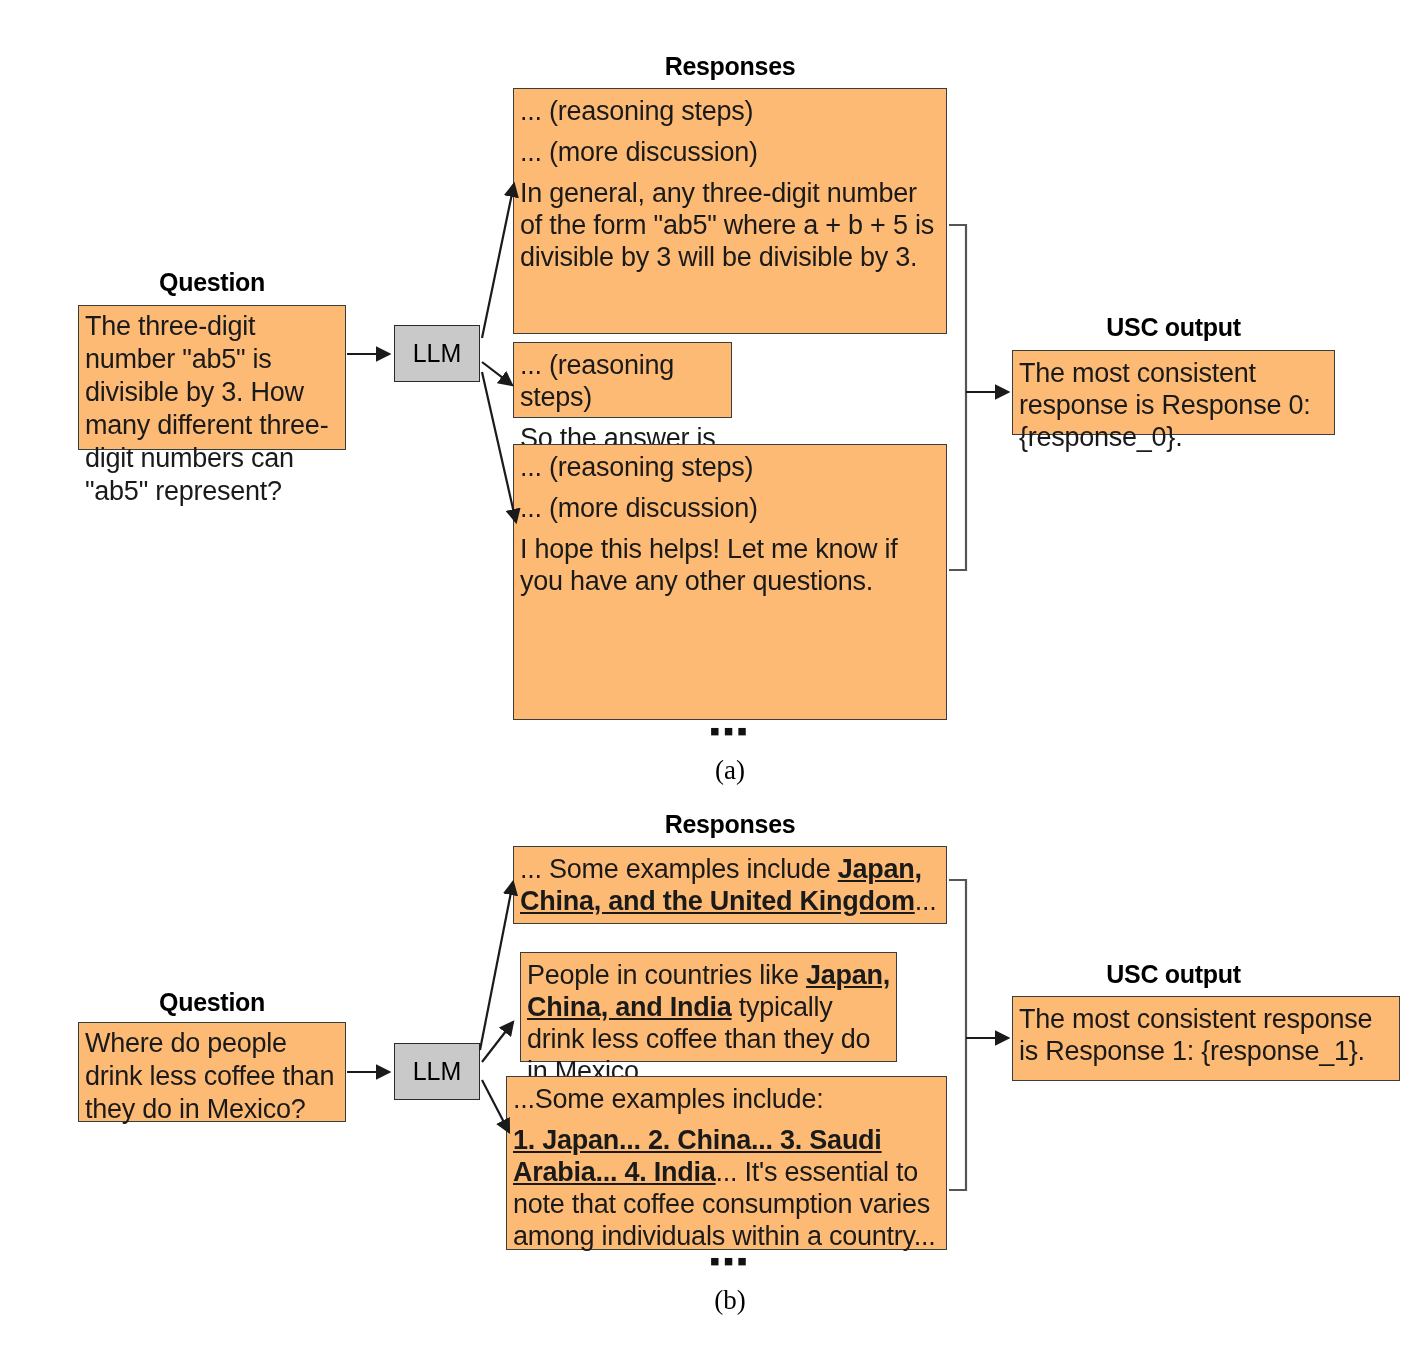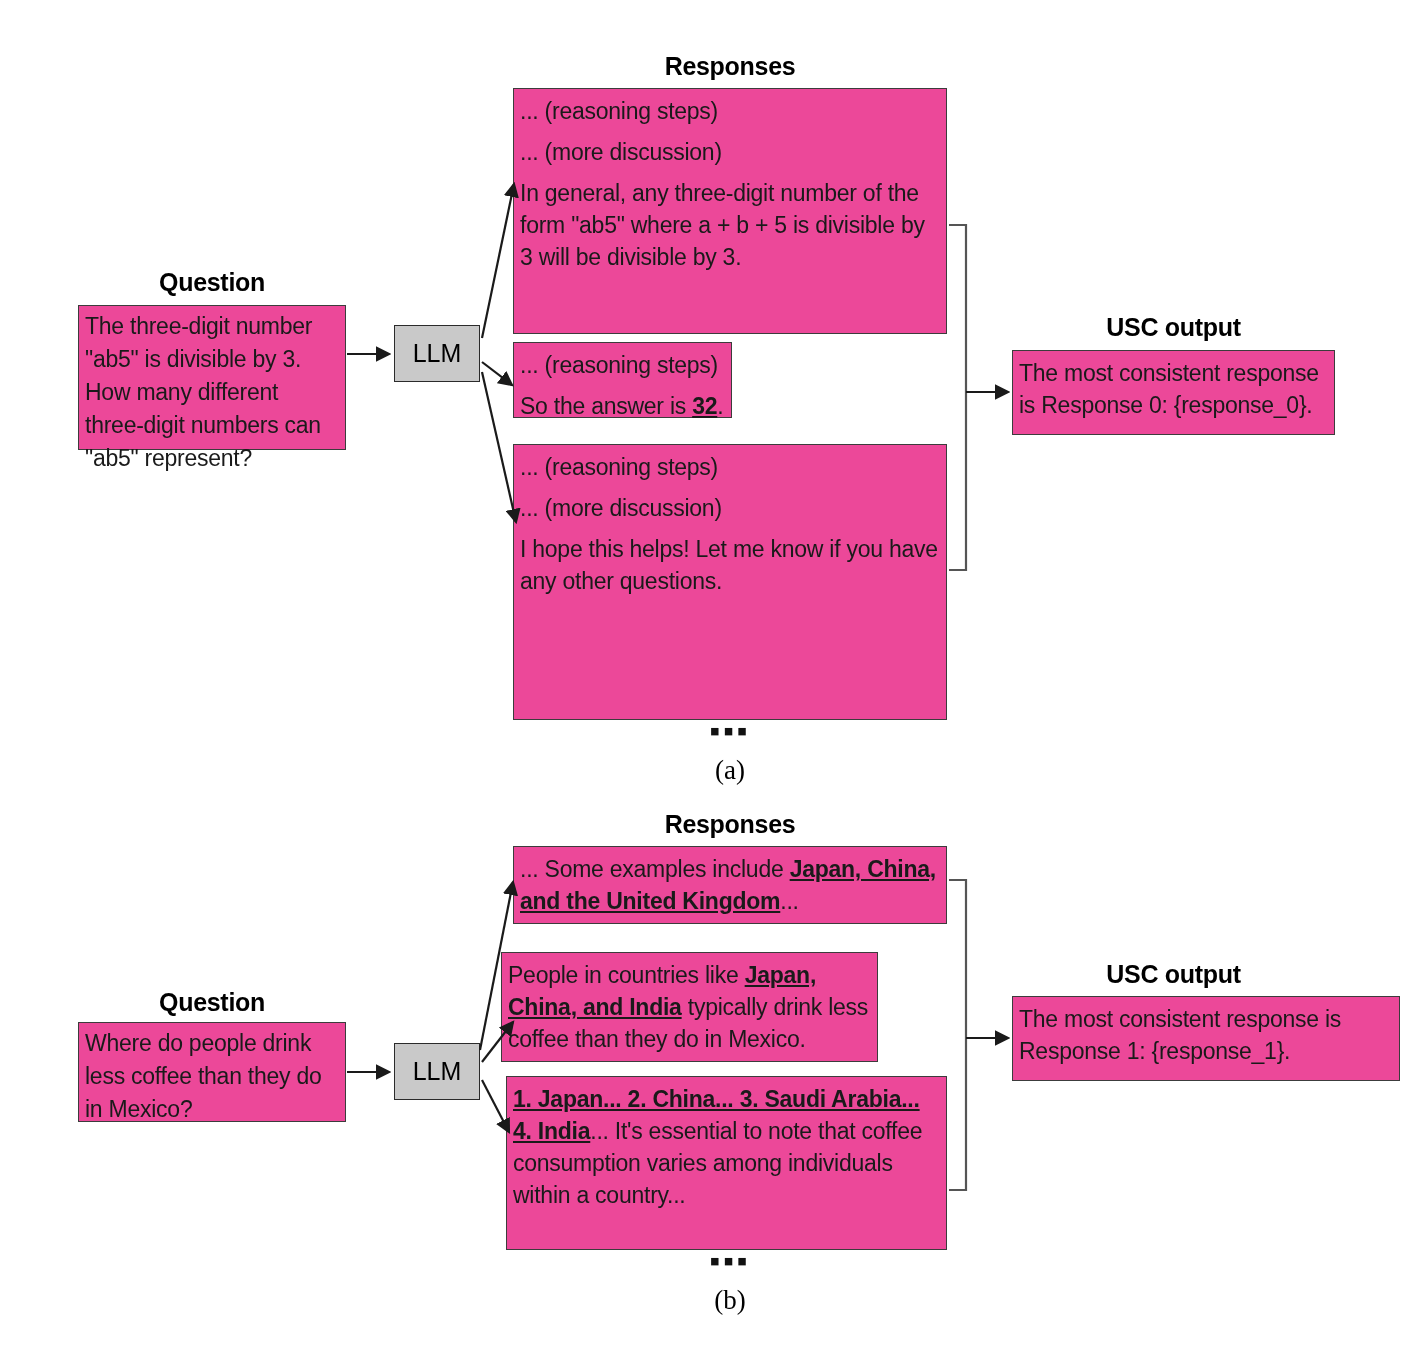--- a/index.html
+++ b/index.html
@@ -28,23 +28,23 @@
     letter-spacing: -0.3px;
     text-align: center;
     color: #000;
     white-space: nowrap;
   }
 
   
   .box {
     box-sizing: border-box;
     border: 1.6px solid #3c3c3c;
-    background: #ec4899;
+    background: #fdba74;
     padding: 6px 4px 6px 6px;
-    font-size: 23px;
+    font-size: 27px;
     line-height: 32px;
     color: #1a1a1a;
     letter-spacing: -0.25px;
   }
   .box p {
     margin: 0 0 9px 0;
   }
   .box p:last-child { margin-bottom: 0; }
 
   .qbox {
@@ -166,27 +166,30 @@
   <div class="abs llm" style="left:394px; top:1043px; width:86px; height:57px;">LLM</div>
 
   <div class="abs heading" style="left:513px; top:810px; width:434px;">Responses</div>
 
   <div class="abs box" style="left:513px; top:846px; width:434px; height:78px;">
     <p>
       <span>... Some examples include </span><span class="em">Japan, China, and the United Kingdom</span><span>...</span>
     </p>
   </div>
 
-  <div class="abs box" style="left:501px; top:952px; width:377px; height:110px;">
+  <div class="abs box" style="left:520px; top:952px; width:377px; height:110px;">
     <p>
       <span>People in countries like </span><span class="em">Japan, China, and India</span><span> typically drink less coffee than they do in Mexico.</span>
     </p>
   </div>
 
   <div class="abs box" style="left:506px; top:1076px; width:441px; height:174px;">
+    <p>
+      <span>...Some examples include:</span>
+    </p>
     <p>
       <span class="em">1. Japan... 2. China... 3. Saudi Arabia... 4. India</span><span>... It's essential to note that coffee consumption varies among individuals within a country...</span>
     </p>
   </div>
 
   <div class="abs dots" style="left:660px; top:1256px; width:140px;">▪▪▪</div>
 
   <div class="abs heading" style="left:1012px; top:960px; width:323px;">USC output</div>
 
   <div class="abs box" style="left:1012px; top:996px; width:388px; height:85px;">

